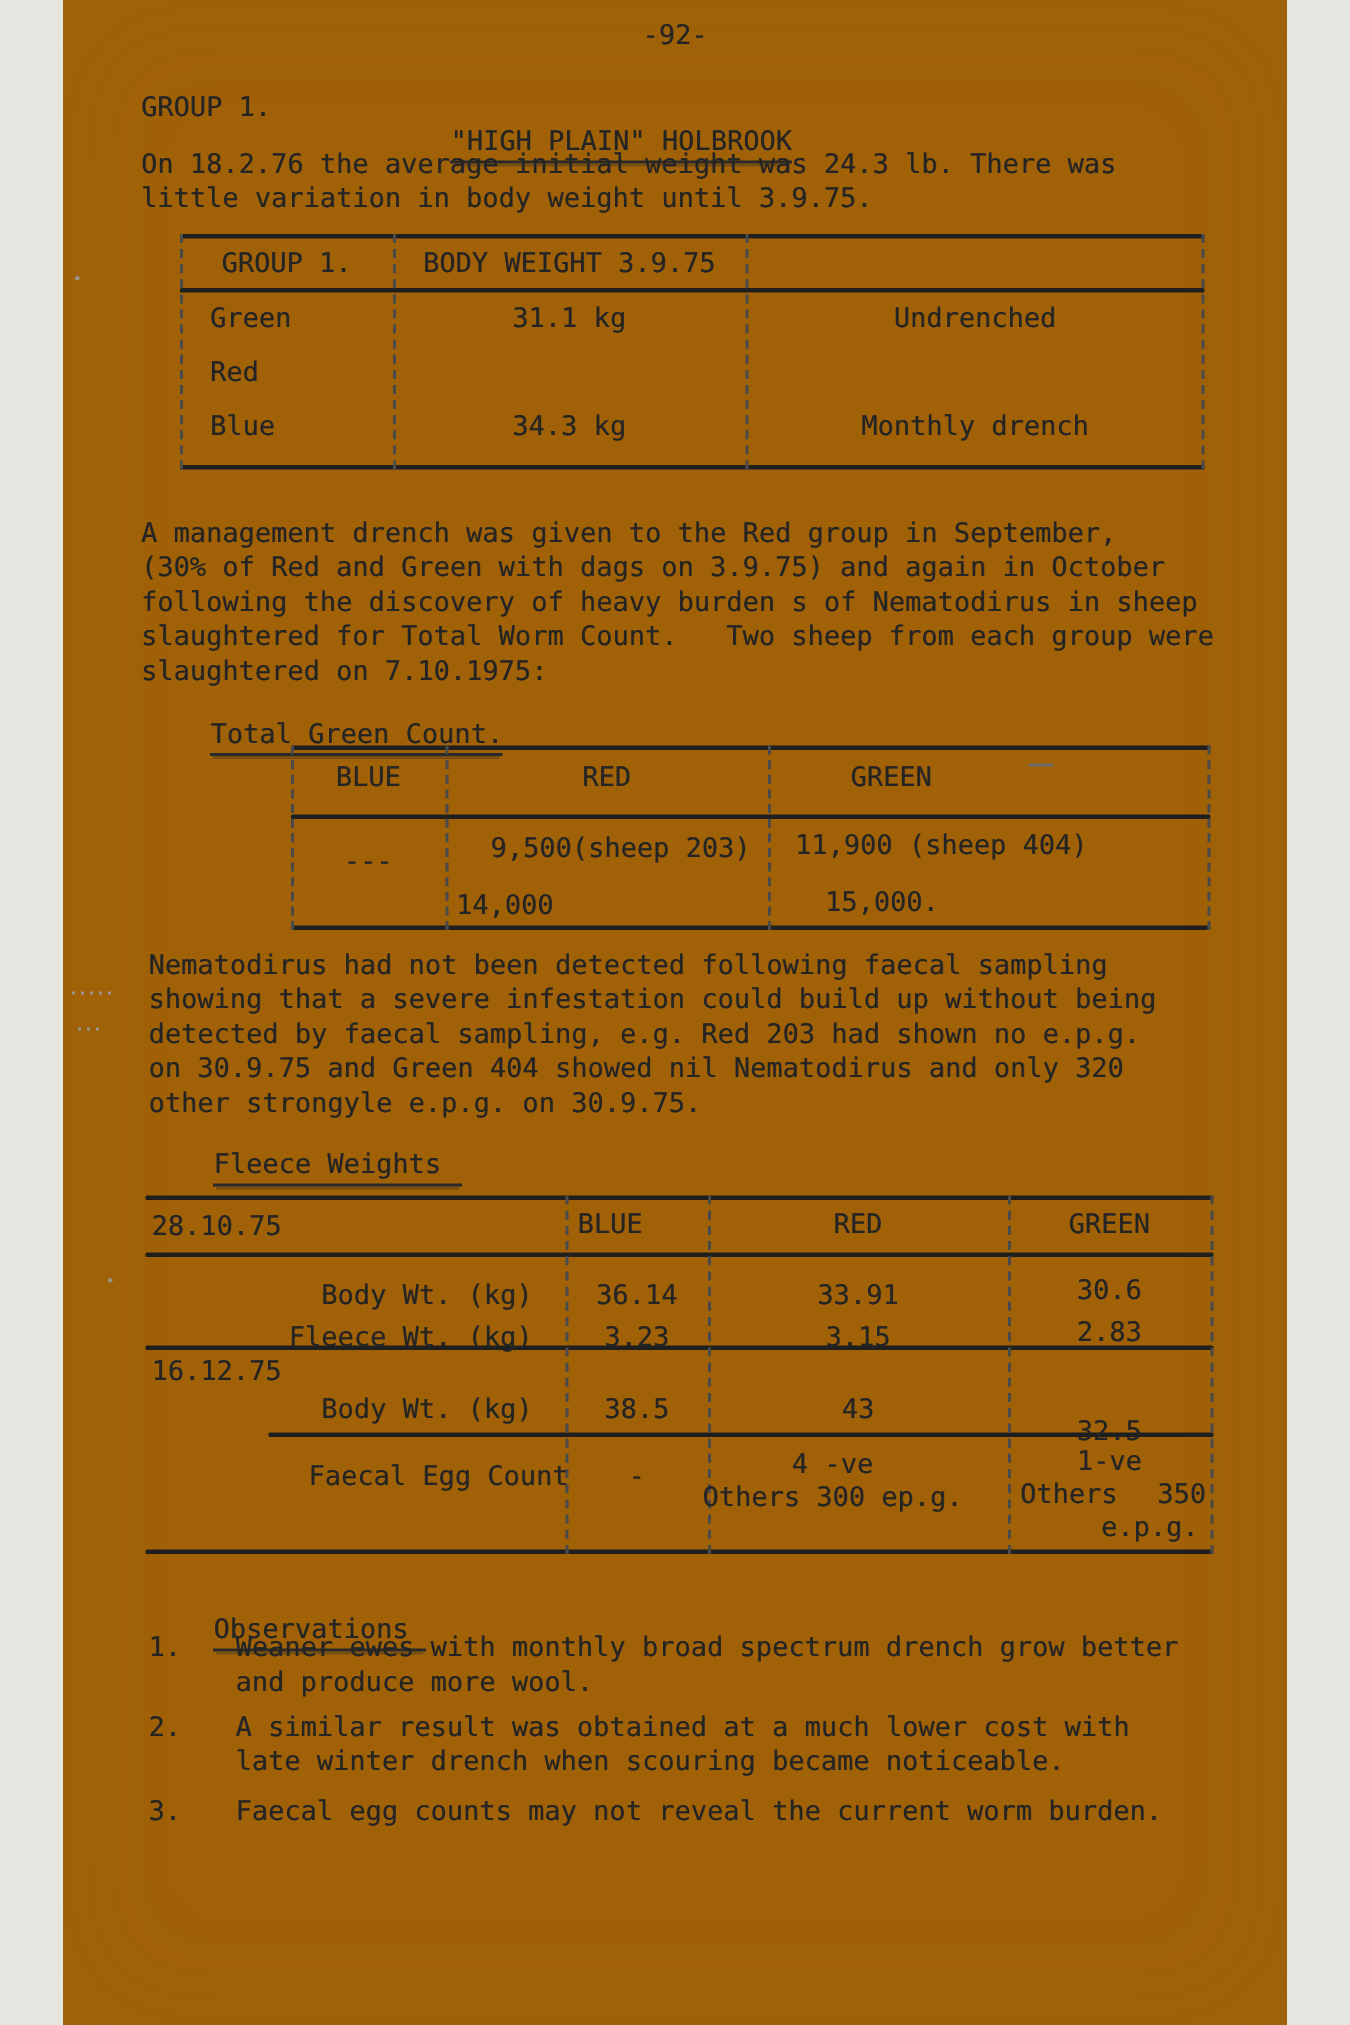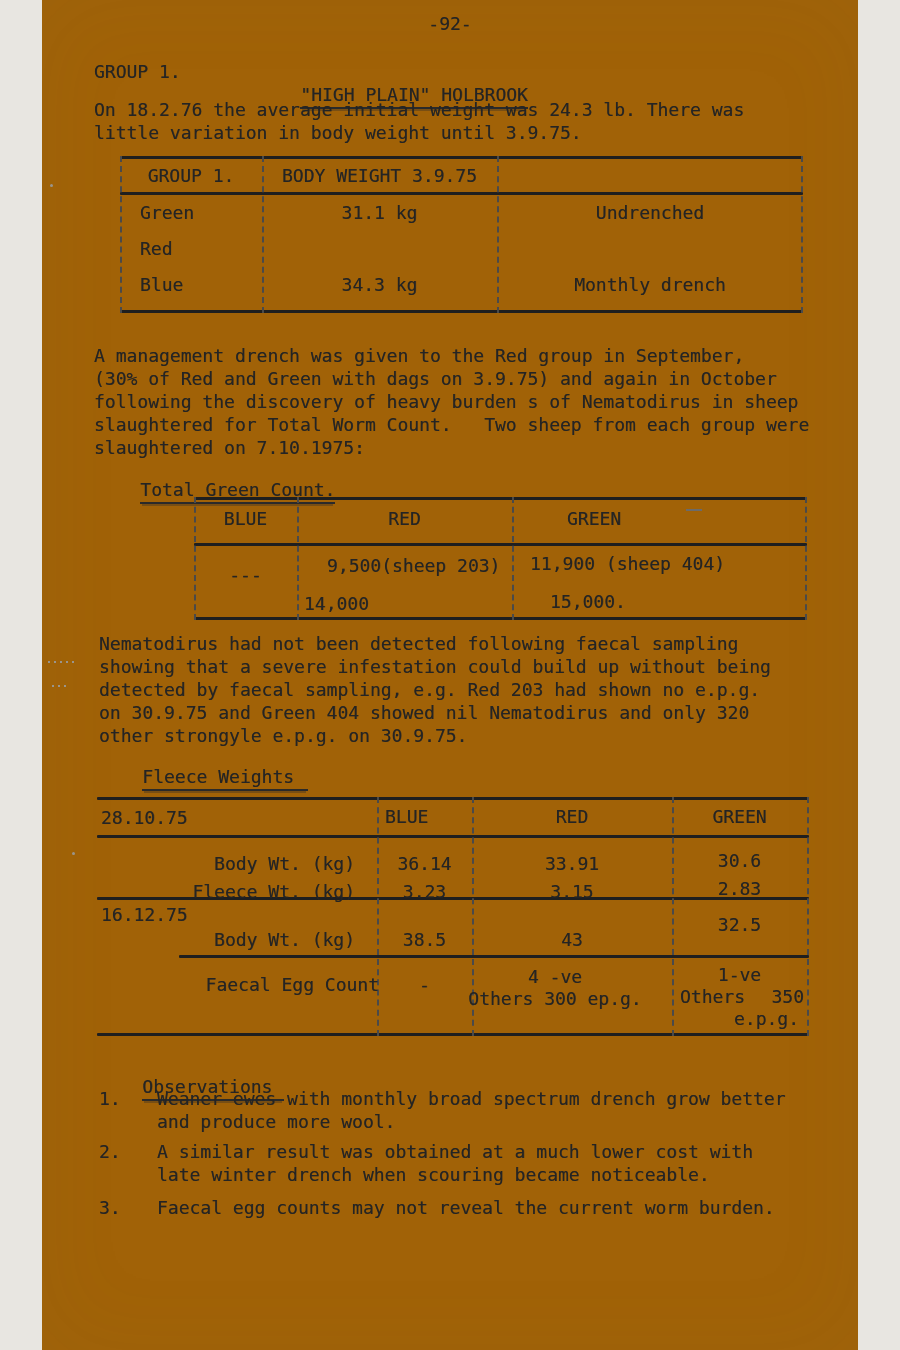--- a/index.html
+++ b/index.html
@@ -137,21 +137,21 @@
     <div class="t r" style="left:0;width:258px;top:83px;">Fleece Wt. (kg)</div>
     <div class="t c" style="left:280px;width:95px;top:83px;">3.23</div>
     <div class="t c" style="left:375px;width:200px;top:83px;">3.15</div>
     <div class="t c" style="left:575px;width:135px;top:80px;">2.83</div>
 
     <div class="t" style="left:4px;top:106px;">16.12.75</div>
 
     <div class="t r" style="left:0;width:258px;top:131px;">Body Wt. (kg)</div>
     <div class="t c" style="left:280px;width:95px;top:131px;">38.5</div>
     <div class="t c" style="left:375px;width:200px;top:131px;">43</div>
-    <div class="t c" style="left:575px;width:135px;top:116px;">32.5</div>
+    <div class="t c" style="left:575px;width:135px;top:146px;">32.5</div>
 
     <div class="t r" style="left:0;width:282px;top:176px;">Faecal Egg Count</div>
     <div class="t c" style="left:280px;width:95px;top:176px;">-</div>
     <div class="t c" style="left:358px;width:200px;top:169px;line-height:22px;">4 -ve
 Others 300 ep.g.</div>
     <div class="t c" style="left:575px;width:135px;top:166px;">1-ve</div>
     <div class="t" style="left:575px;width:135px;top:188px;display:flex;justify-content:space-between;padding:0 3px 0 8px;box-sizing:border-box;">
       <span>Others</span>
       <span>350</span>
     </div>

